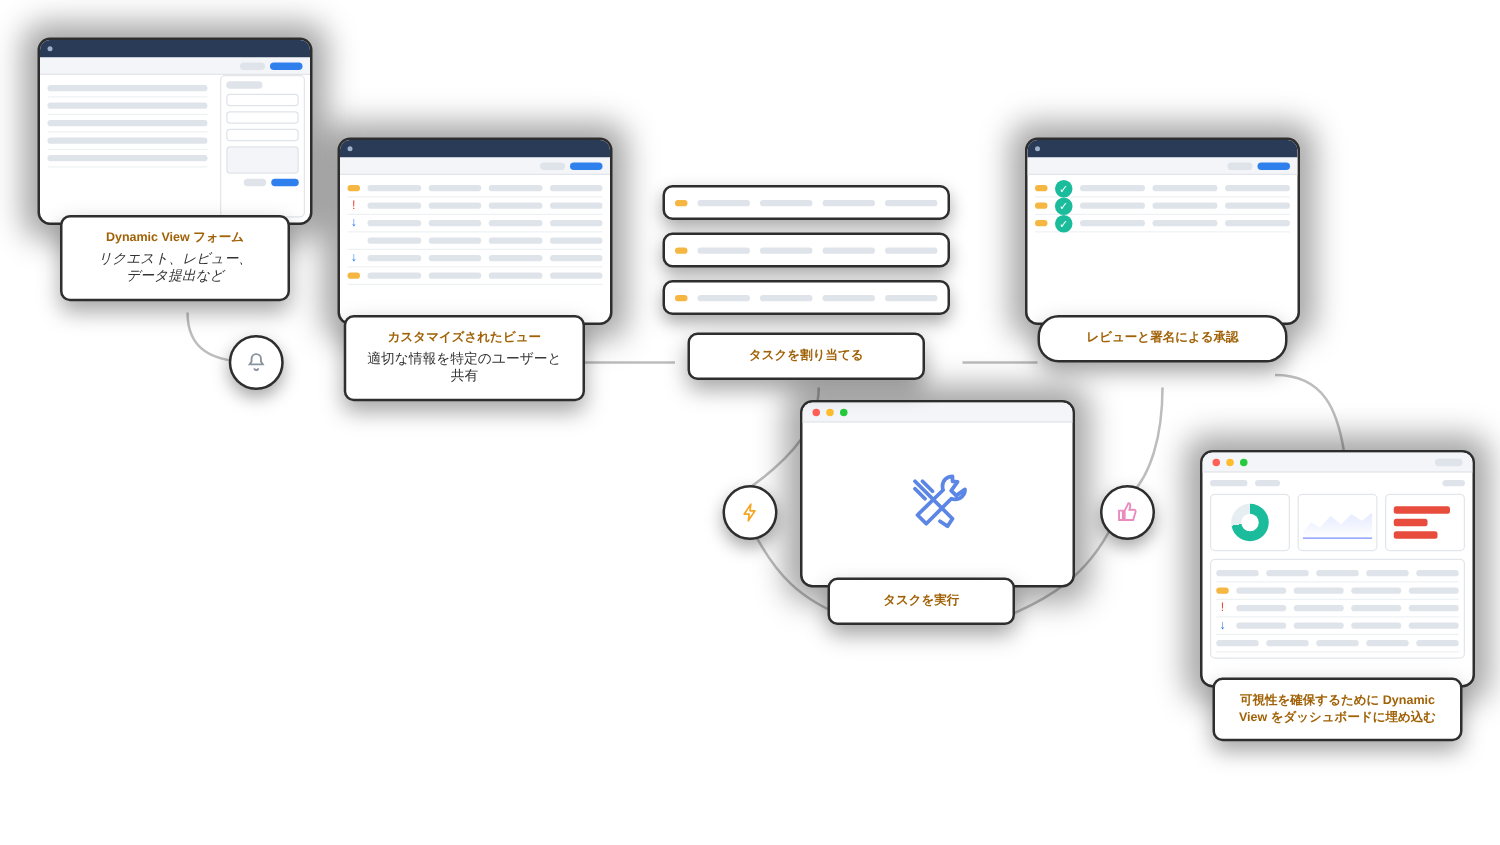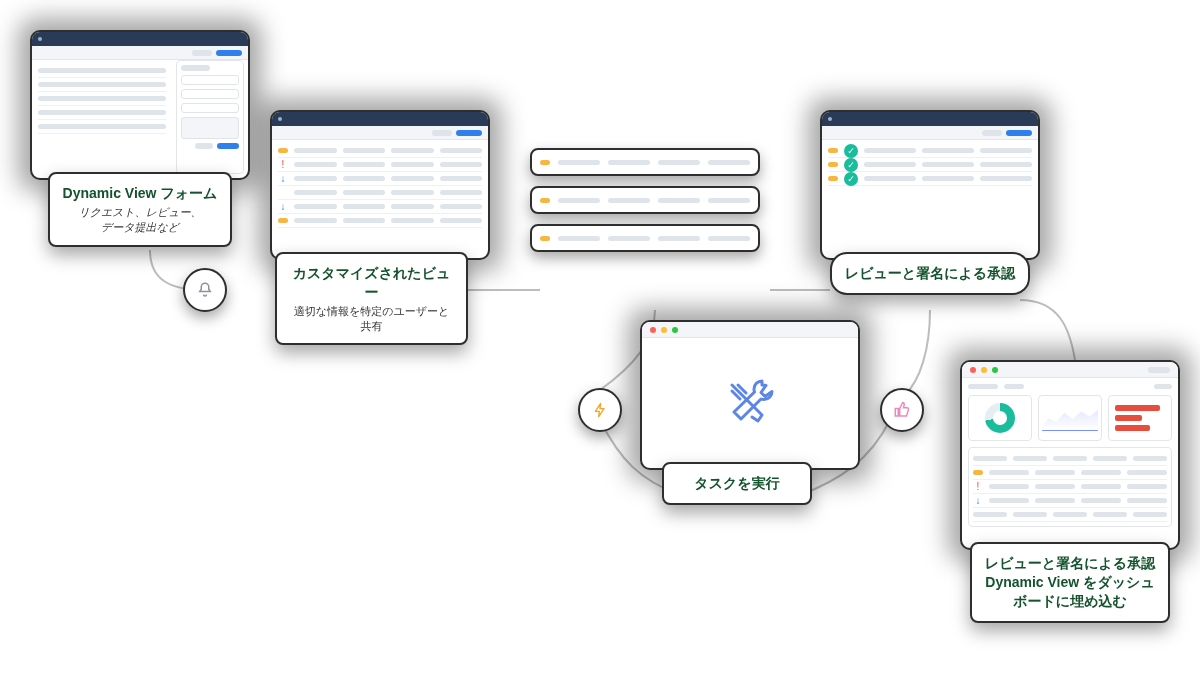--- a/index.html
+++ b/index.html
@@ -20,21 +20,21 @@
   .cell { height:5px; border-radius:3px; background:#dfe4ea; flex:1; }
   .cell.amber { background:#f5b642; flex:0 0 10px; }
   .sym { flex:0 0 10px; text-align:center; font-size:10px; line-height:10px; }
   .sym.red { color:#e74c3c; }
   .sym.blue { color:#2f80ed; }
   .check { flex:0 0 14px; height:14px; border-radius:50%; background:#1abc9c; color:#fff; font-size:9px; display:flex; align-items:center; justify-content:center; }
   .sidepanel { position:absolute; top:28px; right:4px; bottom:4px; width:68px; background:#fff; border:1px solid #e2e6ea; border-radius:4px; padding:4px; display:flex; flex-direction:column; gap:4px;}
   .field { height:10px; border:1px solid #dfe4ea; border-radius:3px; }
   .field.tall { height:22px; background:#f3f5f8; }
   .label-card { position:absolute; z-index:2; background:#fff; border:2px solid #2e2e2e; border-radius:8px; padding:10px 12px; text-align:center; box-shadow: 0 8px 18px rgba(0,0,0,0.35); }
-  .label-title { font-weight:700; font-size:14px; color:#14532d; line-height:1.35; }
+  .label-title { font-weight:700; font-size:10px; color:#a16207; line-height:1.35; }
   .label-sub { font-size:11px; color:#333; line-height:1.35; margin-top:2px; }
   .badge { position:absolute; z-index:3; width:44px; height:44px; border-radius:50%; background:#fff; border:2px solid #2e2e2e; display:flex; align-items:center; justify-content:center; box-shadow:0 6px 14px rgba(0,0,0,0.35); font-size:18px; }
   
   .stack { position:relative; }
   .stack .strip { background:#fff; border:2px solid #2e2e2e; border-radius:8px; height:28px; margin-bottom:10px; display:flex; align-items:center; padding:0 8px; gap:8px; box-shadow:0 6px 14px rgba(0,0,0,0.35);}
   
   .macbar { height:16px; background:#f3f5f8; border-bottom:1px solid #e2e6ea; display:flex; align-items:center; padding:0 8px; gap:5px;}
   .macdot { width:6px;height:6px;border-radius:50%; }
   .center { display:flex; align-items:center; justify-content:center; }
   
@@ -200,20 +200,23 @@
         <span class="cell"></span>
         <span class="cell"></span>
       </div>
   <div class="strip">
         <span class="cell amber"></span>
         <span class="cell"></span>
         <span class="cell"></span>
         <span class="cell"></span>
         <span class="cell"></span>
       </div>
+  <div class="label-card" style="left:20px; top:118px; width:190px;">
+    <div class="label-title">タスクを割り当てる</div>
+  </div>
 </div>
 
 <div class="node" style="left:820px; top:110px; width:220px;">
   <div class="illus-shadow"></div>
   <div class="illus" style="width:220px; height:150px;">
     <div class="titlebar">
           <span class="dot"></span>
         </div>
     <div class="toolbar">
           <span class="pill" style="width:20px"></span>
@@ -347,17 +350,17 @@
               <span class="cell"></span>
               <span class="cell"></span>
               <span class="cell"></span>
               <span class="cell"></span>
               <span class="cell"></span>
             </div>
       </div>
     </div>
   </div>
   <div class="label-card" style="left:10px; top:182px; width:200px;">
-    <div class="label-title">レビューと署名による承認 Dynamic View をダッシュボードに埋め込む</div>
+    <div class="label-title">可視性を確保するために Dynamic View をダッシュボードに埋め込む</div>
   </div>
 </div>
 
 </div>
 
 </body></html>

